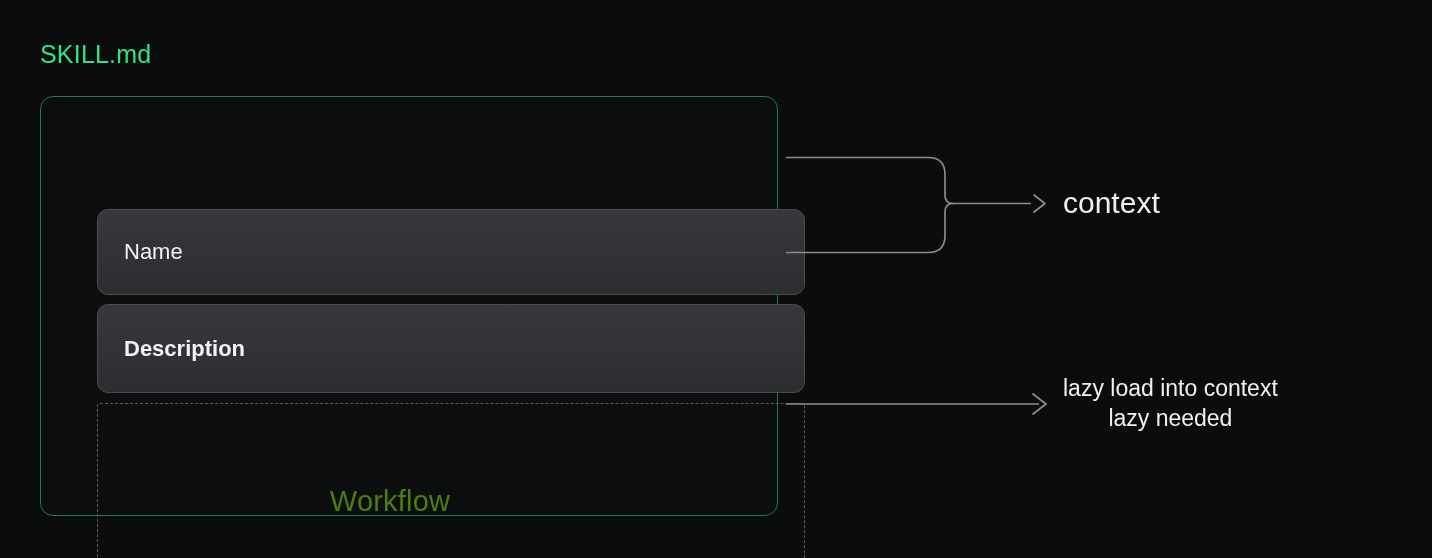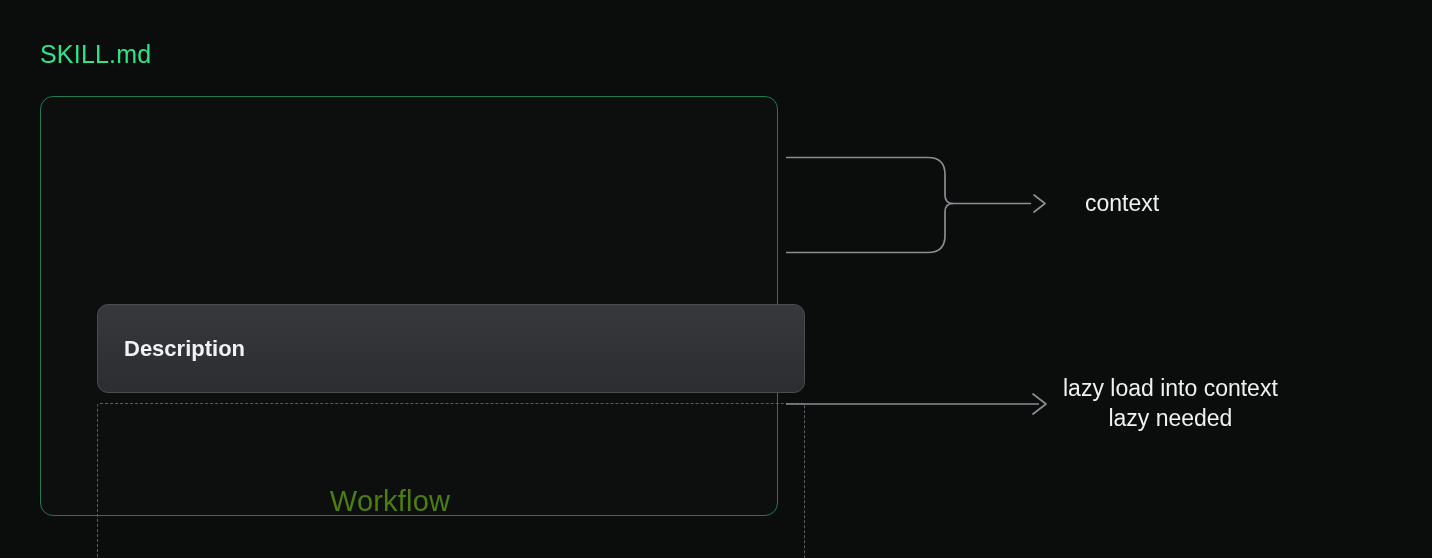--- a/index.html
+++ b/index.html
@@ -87,22 +87,22 @@
     fill:none;
     stroke:#8a8d92;
     stroke-width:1.7;
     stroke-linecap:round;
     stroke-linejoin:round;
   }
 
   
   #context-label {
     position:absolute;
-    left:1085px; top:188px;
-    font-size:23px; line-height:30px;
+    left:1063px; top:188px;
+    font-size:30px; line-height:30px;
     color:#eef0f1;
     white-space:nowrap;
   }
   #lazy-label {
     position:absolute;
     left:1063px; top:373px;
     font-size:23px; line-height:30px;
     color:#eef0f1;
     white-space:nowrap;
     text-align:center;
@@ -111,20 +111,23 @@
 </style>
 </head>
 <body>
 
 <div id="canvas">
 
   <div id="skill-title">SKILL.md</div>
 
   <div id="skill-card">
 
+    <div class="field-box" id="field-name">
+      <span class="field-label">Name</span>
+    </div>
 
     <div class="field-box" id="field-description">
       <span class="field-label">Description</span>
     </div>
 
     <div id="workflow-box">
       <span id="workflow-label">Workflow</span>
     </div>
 
   </div>

